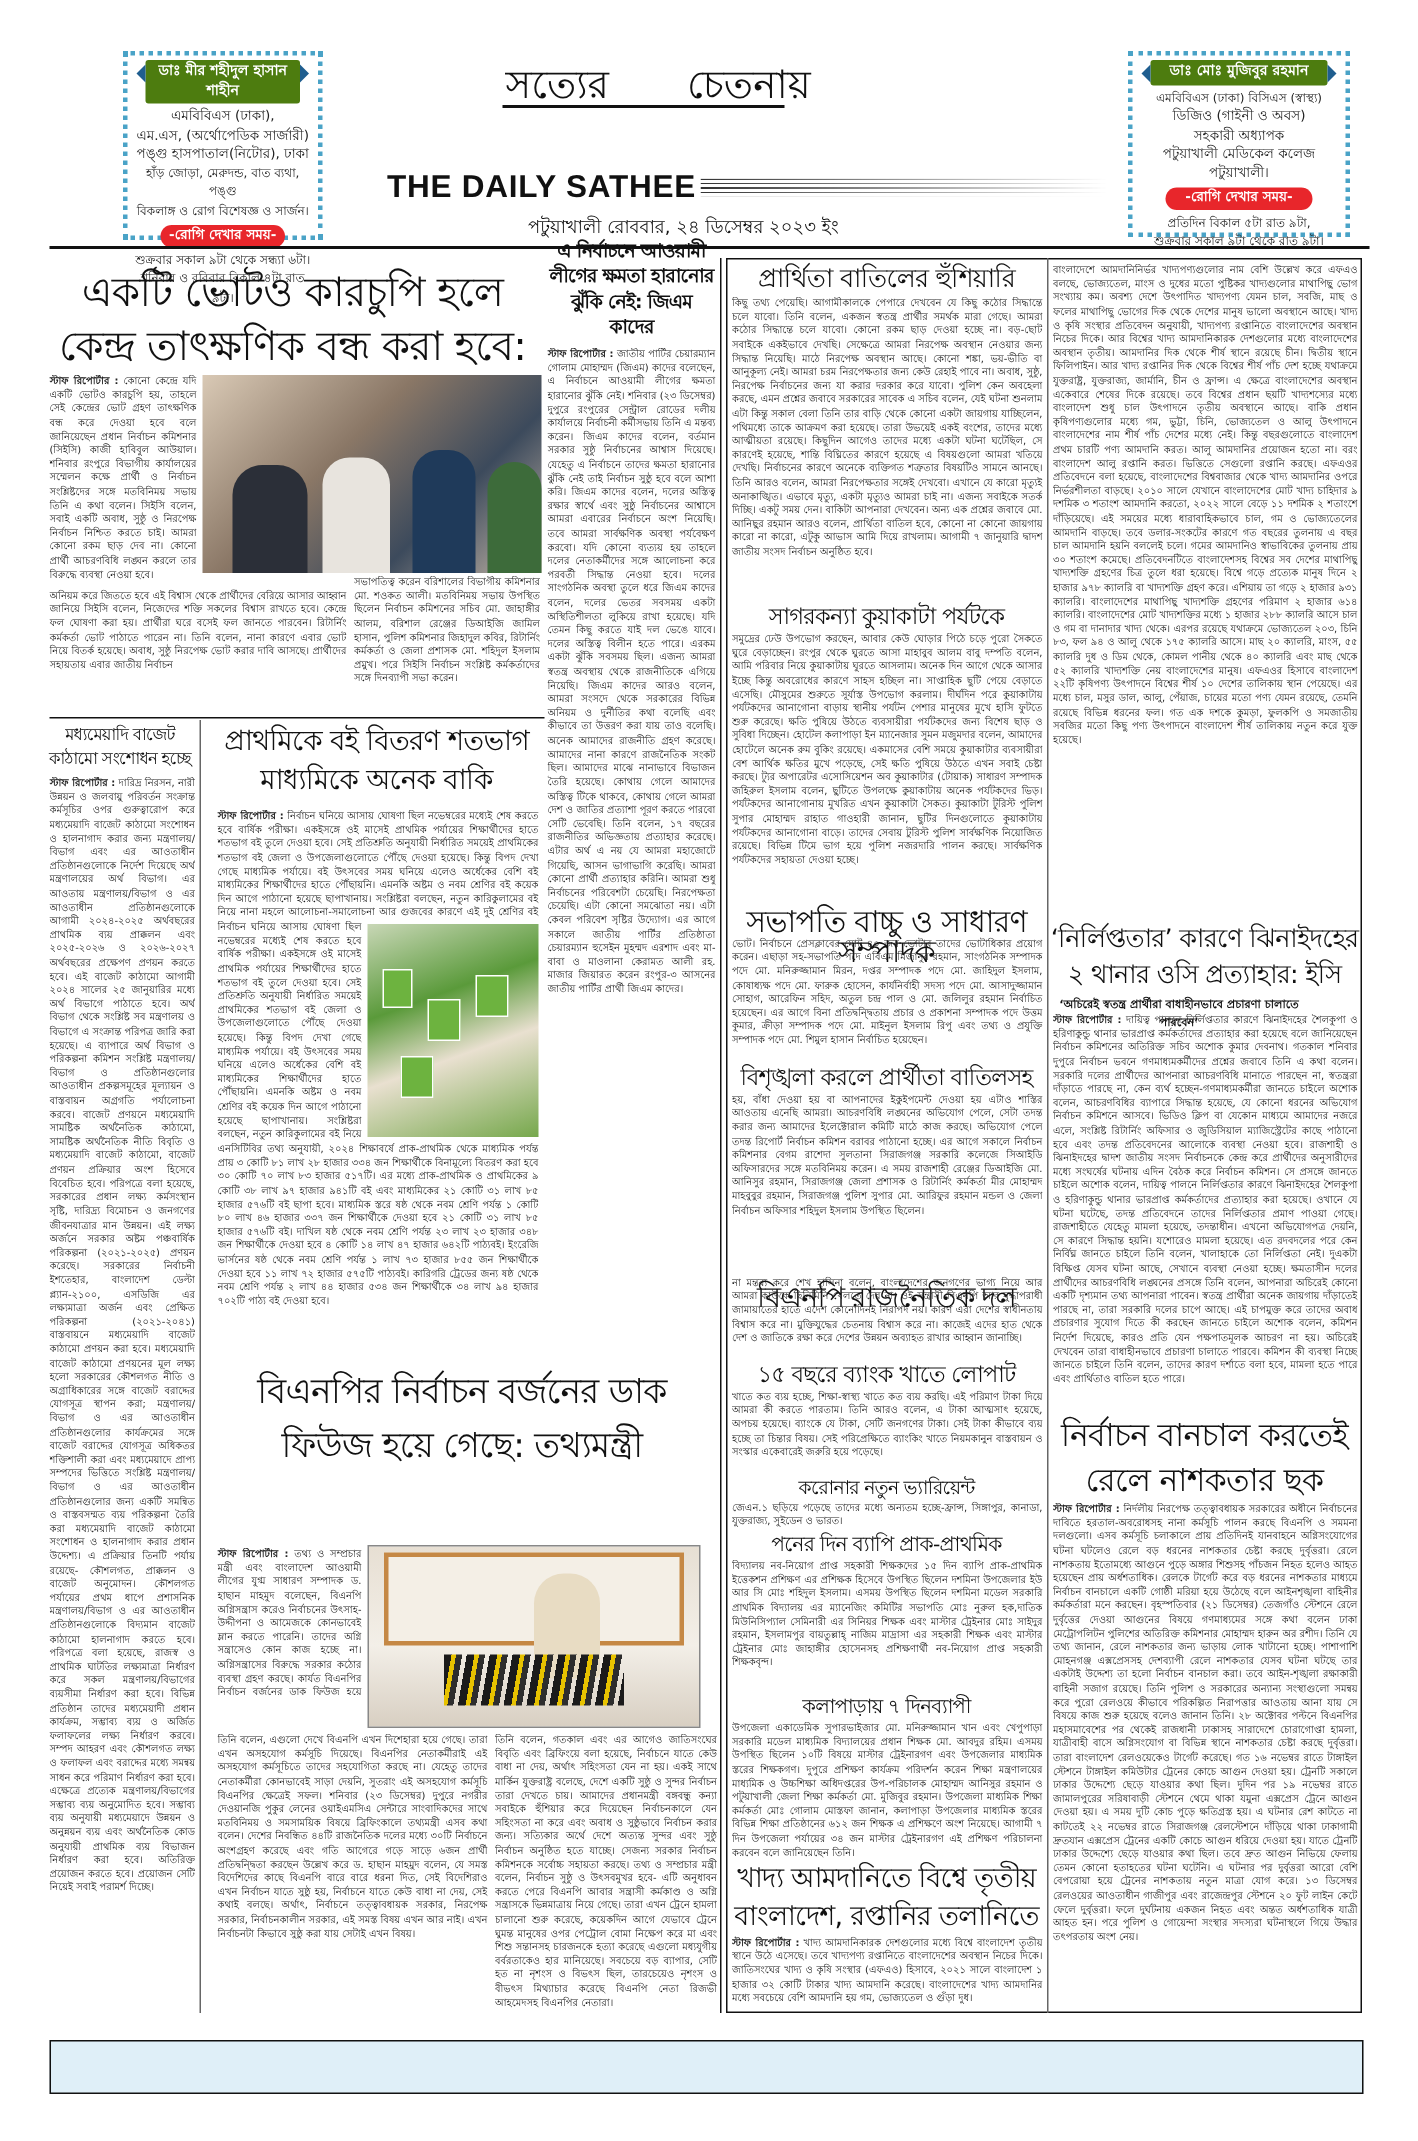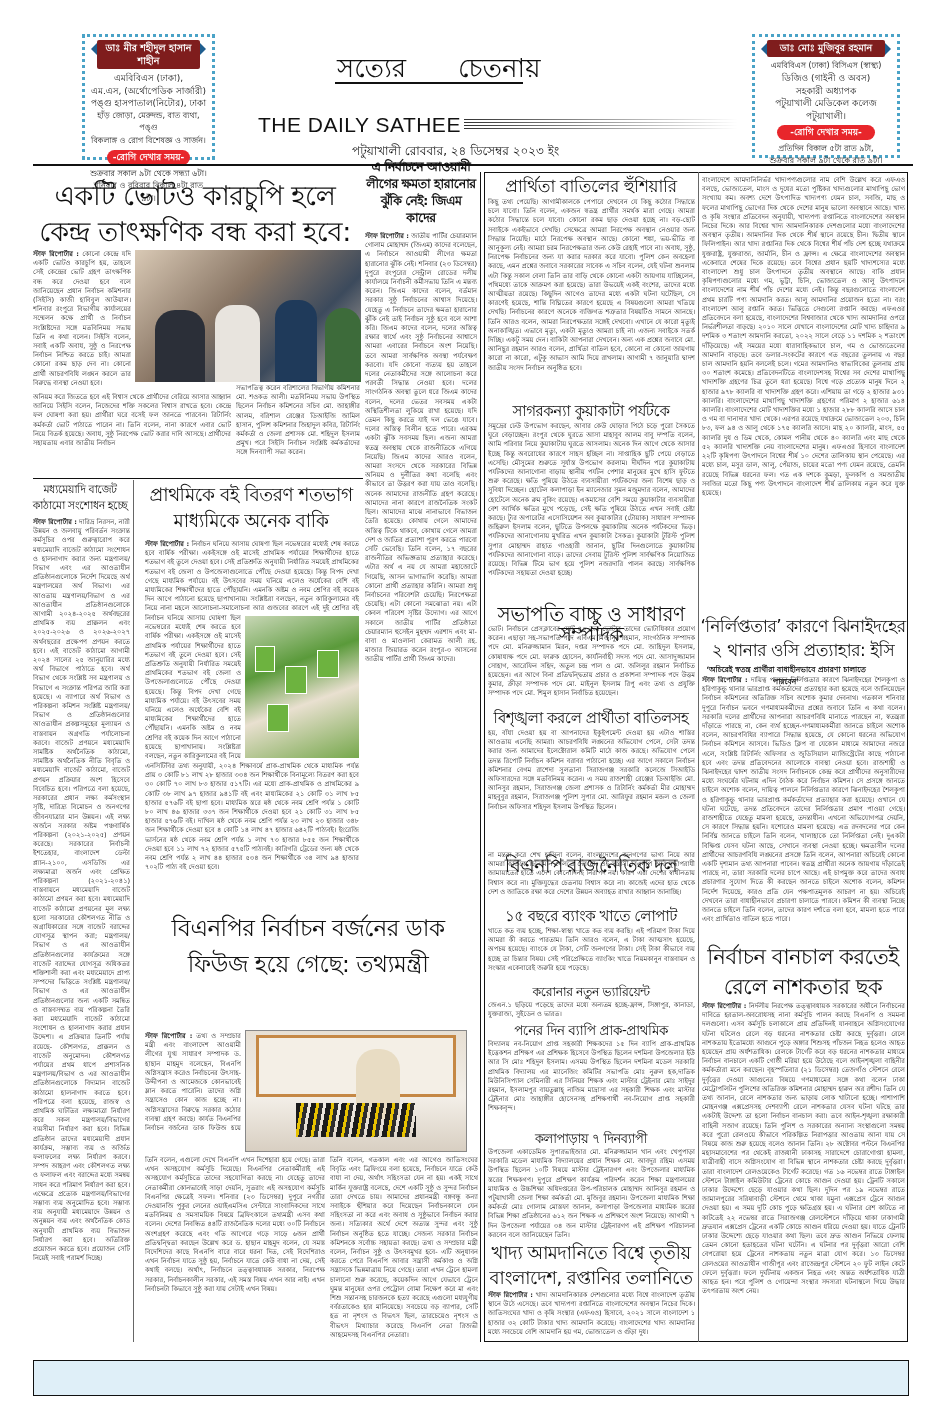--- a/index.html
+++ b/index.html
@@ -1,20 +1,20 @@
 <!DOCTYPE html>
 <html><head>
 <meta charset="utf-8">
 <style>
 *{box-sizing:border-box;margin:0;padding:0}
 html,body{width:945px;height:1427px;background:#fff;overflow:hidden}
 body{font-family:"DejaVu Sans",sans-serif;color:#111;position:relative}
 .abs{position:absolute}
 .ad{border:3px dotted #4aa3c7;background:#fff;padding:3px 4px;text-align:center;font-size:9px;line-height:12.5px;color:#222}
-.ad .dn{background:#7f1d1d;color:#fff;font-weight:bold;font-size:9.5px;margin:0 8px 3px;padding:2px 0;border-radius:2px;position:relative}
+.ad .dn{background:#4d7c0f;color:#fff;font-weight:bold;font-size:9.5px;margin:0 8px 3px;padding:2px 0;border-radius:2px;position:relative}
 .ad .dn:before,.ad .dn:after{content:"";position:absolute;top:3px;border:6px solid transparent}
 .ad .dn:before{left:-12px;border-right-color:#1f5e8f}
 .ad .dn:after{right:-12px;border-left-color:#1f5e8f}
 .ad .pill{background:#e8262b;color:#fff;border-radius:10px;margin:3px 18px;padding:1px 0;font-weight:bold}
 .logo-bn{font-family:"DejaVu Serif",serif;font-weight:bold}
 .rule{background:#111;height:2px}
 .vl{background:#111;width:1px}
 .hl{background:#111;height:1px}
 .hd{font-family:"DejaVu Sans",sans-serif;text-align:center;color:#111;font-weight:normal;letter-spacing:-0.5px}
 .txt{font-size:6.6px;line-height:9.2px;color:#222;text-align:justify;overflow:hidden}
@@ -34,27 +34,27 @@
   <div>এমবিবিএস (ঢাকা),</div>
   <div>এম.এস, (অর্থোপেডিক সার্জারী)</div>
   <div>পঙ্গু হাসপাতাল(নিটোর), ঢাকা</div>
   <div style="font-size:8px">হাঁড় জোড়া, মেরুদন্ড, বাত ব্যথা, পঙ্গু</div>
   <div style="font-size:8px">বিকলাঙ্গ ও রোগ বিশেষজ্ঞ ও সার্জন।</div>
   <div class="pill">-রোগি দেখার সময়-</div>
   <div style="font-size:8px">শুক্রবার সকাল ৯টা থেকে সন্ধ্যা ৬টা।</div>
   <div style="font-size:8px">শনিবার ও রবিবার বিকাল ৪টা রাত ৯টা।</div>
 </div>
 
-<div class="abs" style="left:255px;top:42px;width:440px;height:100px;">
+<div class="abs" style="left:255px;top:30px;width:440px;height:100px;">
   <div class="abs" style="left:82px;top:6px;font-size:26px;font-family:'DejaVu Sans',sans-serif;color:#111;">সত্যের</div>
   <div class="abs" style="left:203px;top:6px;font-size:26px;font-family:'DejaVu Sans',sans-serif;color:#111;">চেতনায়</div>
   <div class="abs" style="left:80px;top:40px;width:188px;height:2px;background:#111"></div>
 </div>
 <div class="abs" style="left:258px;top:114px;width:480px;height:22px;display:flex;align-items:center;">
-  <span style="font-family:'Liberation Sans',sans-serif;font-weight:normal;font-size:21px;letter-spacing:0.5px;color:#111;white-space:nowrap">THE DAILY SATHEE</span>
+  <span style="font-family:'Liberation Sans',sans-serif;font-weight:bold;font-size:21px;letter-spacing:0.5px;color:#111;white-space:nowrap">THE DAILY SATHEE</span>
   <span style="flex:1;height:12px;margin-left:3px;background:repeating-linear-gradient(180deg,#333 0 1px,transparent 1px 3px);-webkit-mask:linear-gradient(90deg,#000,transparent);mask:linear-gradient(90deg,#000,transparent)"></span>
 </div>
 <div class="abs" style="left:352px;top:142px;font-size:12px;color:#111;">পটুয়াখালী রোববার, ২৪ ডিসেম্বর ২০২৩ ইং</div>
 
 <div class="abs ad" style="left:752px;top:34px;width:148px;height:124px;">
   <div class="dn">ডাঃ মোঃ মুজিবুর রহমান</div>
   <div style="font-size:8px">এমবিবিএস (ঢাকা) বিসিএস (স্বাস্থ্য)</div>
   <div>ডিজিও (গাইনী ও অবস)</div>
   <div>সহকারী অধ্যাপক</div>
   <div>পটুয়াখালী মেডিকেল কলেজ</div>

